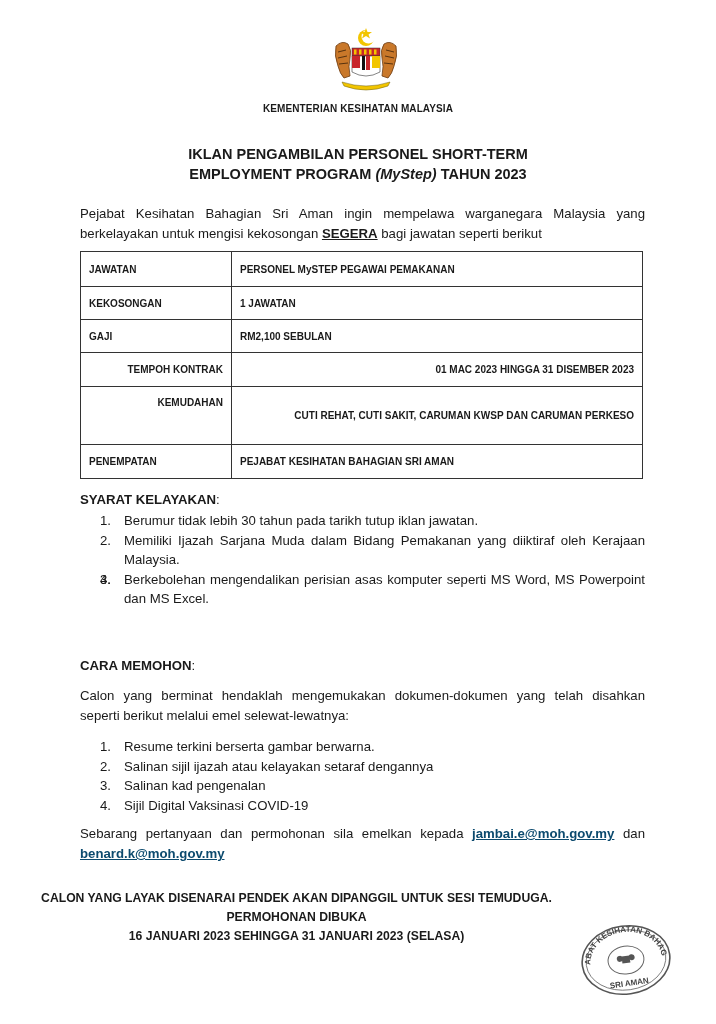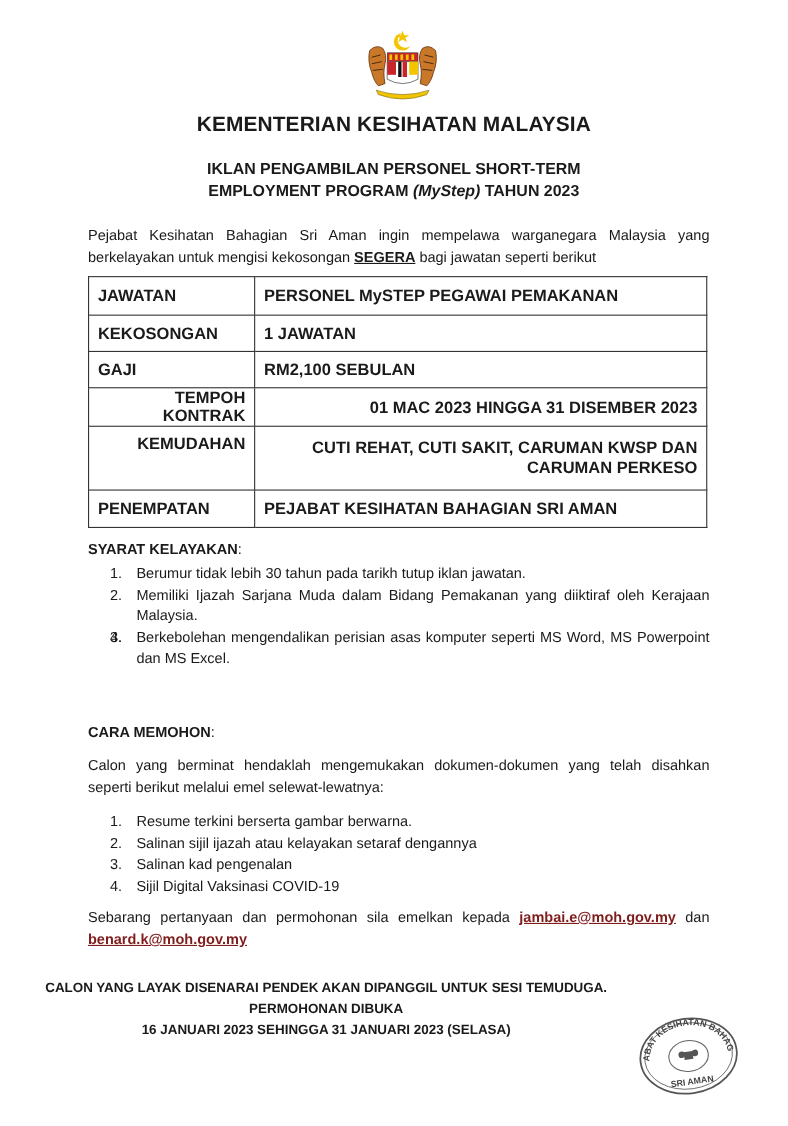--- a/index.html
+++ b/index.html
@@ -7,39 +7,39 @@
       width: 716px; height: 1024px; position: relative; overflow: hidden;
       font-family: "Liberation Sans", "DejaVu Sans", sans-serif;
       color: #1a1a1a;
     }
     .page { position: absolute; left: 0; top: 0; width: 716px; height: 1024px; }
 
     .crest { position: absolute; left: 330px; top: 26px; width: 72px; height: 68px; }
 
     .ministry {
       position: absolute; left: 0; width: 716px; top: 103px;
-      text-align: center; font-weight: bold; font-size: 19px; letter-spacing: 0.1px;
+      text-align: center; font-weight: bold; font-size: 10px; letter-spacing: 0.1px;
     }
     .title {
       position: absolute; left: 0; width: 716px; top: 144px;
       text-align: center; font-weight: bold; font-size: 14.5px; line-height: 20px;
     }
     .title i { font-weight: bold; font-style: italic; margin-top: 12px; }
 
     .intro {
       position: absolute; left: 80px; width: 565px; top: 204px;
       font-size: 13.2px; line-height: 20px; text-align: justify;
       text-align-last: left;
     }
     .intro .line1 { display: block; text-align: justify; text-align-last: justify; }
     .intro u { font-weight: bold; }
 
     table.info {
       position: absolute; left: 80px; top: 251px; width: 563px;
-      border-collapse: collapse; font-size: 15px; font-weight: bold;
+      border-collapse: collapse; font-size: 10px; font-weight: bold;
     }
     table.info td {
       border: 1px solid #333; padding: 0 8px; vertical-align: middle;
     }
     table.info td.k { width: 134px; }
     table.info tr.r1 td { height: 34px; }
     table.info tr.r2 td { height: 32px; margin-top: 23px; }
     table.info tr.r3 td { height: 32px; }
     table.info tr.r4 td { height: 33px; text-align: right; }
     table.info tr.r5 td { height: 50px; line-height: 18px; text-align: right; }
@@ -58,21 +58,21 @@
     ol.docs { left: 100px; width: 400px; top: 737px; }
     ol li { position: relative; padding-left: 24px; text-align: justify; }
     ol li .num { position: absolute; left: 0; top: 0; }
     ol.req li { margin-bottom: 0; }
 
     .para {
       position: absolute; left: 80px; width: 565px;
       font-size: 13.2px; line-height: 20px; text-align: justify;
     }
     .para .j { display: block; text-align: justify; text-align-last: justify; }
-    .email { font-weight: bold; text-decoration: underline; color: #7f1d1d; }
+    .email { font-weight: bold; text-decoration: underline; color: #0c4a6e; }
 
     .footer {
       position: absolute; left: 0; width: 593px; top: 889px;
       text-align: center; font-weight: bold; font-size: 12.2px; line-height: 19px;
     }
 
     .stamp { position: absolute; left: 576px; top: 918px; width: 100px; height: 78px; }
   </style>
 </head>
 <body>

